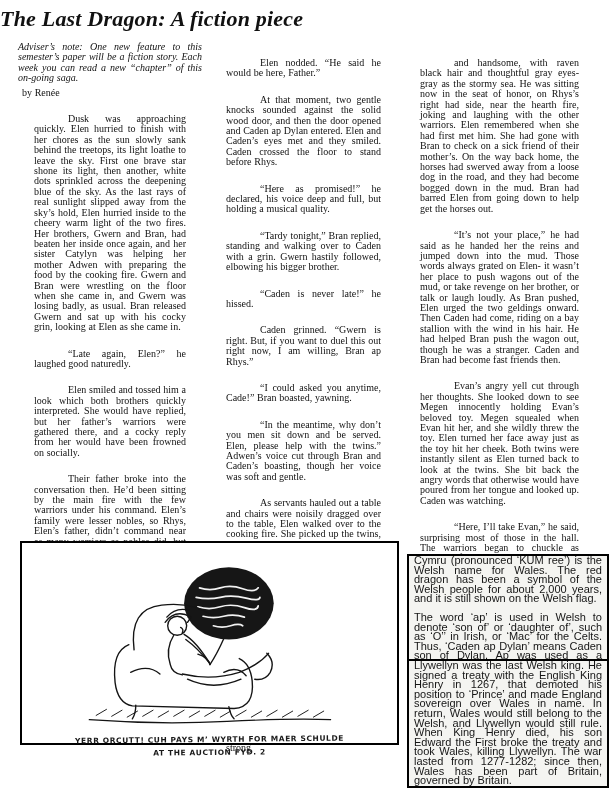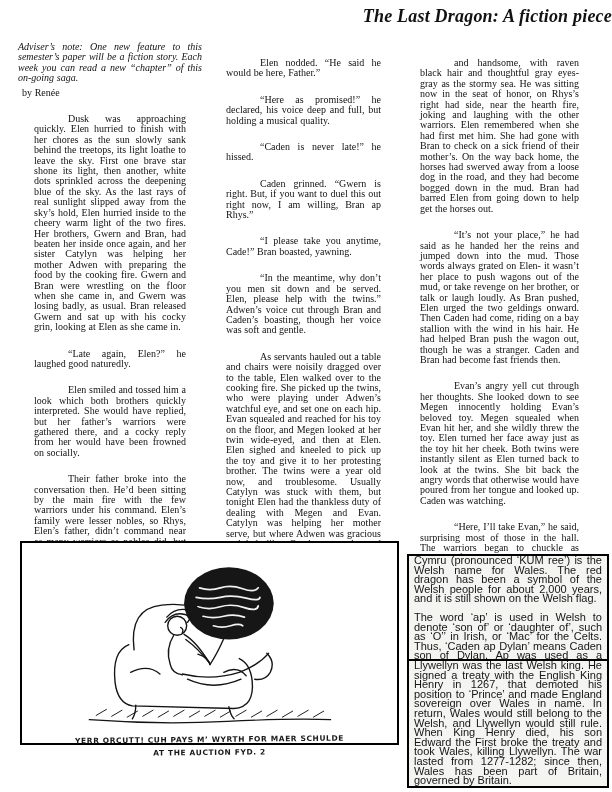--- a/index.html
+++ b/index.html
@@ -3,21 +3,21 @@
 <meta charset="utf-8">
 <style>
   html,body { margin:0; padding:0; background:#888; }
   .page {
     position:relative; width:612px; height:792px; margin:0 auto;
     background:#ffffff; overflow:hidden;
     font-family:"Liberation Serif", serif; color:#111;
   }
   .title {
     position:absolute; top:6px; left:0; width:612px;
-    text-align:right; font-size:18px; font-weight:bold; font-style:italic;
+    text-align:left; font-size:22px; font-weight:bold; font-style:italic;
     letter-spacing:0.2px;
   }
   .col {
     position:absolute; top:42px; font-size:10px; line-height:10.4px;
     text-align:justify; word-spacing:0.2px;
   }
   .col1 { left:18px;  width:184px; }
   .col2 { left:210px; width:187px; }
   .col3 { left:404px; width:191px; }
   .para { margin:16px; text-indent:34px; }
@@ -63,24 +63,26 @@
         <p class="para">“Late again, Elen?” he laughed good naturedly.</p>
         <p class="para">Elen smiled and tossed him a look which both brothers quickly interpreted. She would have replied, but her father’s warriors were gathered there, and a cocky reply from her would have been frowned on socially.</p>
         <p class="para">Their father broke into the conversation then. He’d been sitting by the main fire with the few warriors under his command. Elen’s family were lesser nobles, so Rhys, Elen’s father, didn’t command near as many warriors as nobles did, but Elen’s father was kind to his warriors, and they repaid him by being fierce fighters in battle. Rhys was respected for his dignity and wisdom, but that hadn’t gained him a higher rank.</p>
         <p class="para">“Is Caden joining our fire tonight?” Rhys asked.</p>
       </div>
   </div>
 
   <div class="col col2">
     <div>
         <p class="para">Elen nodded. “He said he would be here, Father.”</p>
+        <p class="para">At that moment, two gentle knocks sounded against the solid wood door, and then the door opened and Caden ap Dylan entered. Elen and Caden’s eyes met and they smiled. Caden crossed the floor to stand before Rhys.</p>
         <p class="para">“Here as promised!” he declared, his voice deep and full, but holding a musical quality.</p>
+        <p class="para">“Tardy tonight,” Bran replied, standing and walking over to Caden with a grin. Gwern hastily followed, elbowing his bigger brother.</p>
         <p class="para">“Caden is never late!” he hissed.</p>
         <p class="para">Caden grinned. “Gwern is right. But, if you want to duel this out right now, I am willing, Bran ap Rhys.”</p>
-        <p class="para">“I please take you anytime, Cade!” Bran boasted, yawning.</p>
+        <p class="para">“I could asked you anytime, Cade!” Bran boasted, yawning.</p>
         <p class="para">“In the meantime, why don’t you men sit down and be served. Elen, please help with the twins.” Adwen’s voice cut through Bran and Caden’s boasting, though her voice was soft and gentle.</p>
         <p class="para">As servants hauled out a table and chairs were noisily dragged over to the table, Elen walked over to the cooking fire. She picked up the twins, who were playing under Adwen’s watchful eye, and set one on each hip. Evan squealed and reached for his toy on the floor, and Megen looked at her twin wide-eyed, and then at Elen. Elen sighed and kneeled to pick up the toy and give it to her protesting brother. The twins were a year old now, and troublesome. Usually Catylyn was stuck with them, but tonight Elen had the thankless duty of dealing with Megen and Evan. Catylyn was helping her mother serve, but where Adwen was gracious and lady-like, Catylyn was shy and slightly clumsy- especially around Caden.</p>
         <p class="para">It was no wonder. Caden was strong</p>
       </div>
   </div>
 
   <div class="col col3">
     <div>
         <p class="para">and handsome, with raven black hair and thoughtful gray eyes- gray as the stormy sea. He was sitting now in the seat of honor, on Rhys’s right had side, near the hearth fire, joking and laughing with the other warriors. Elen remembered when she had first met him. She had gone with Bran to check on a sick friend of their mother’s. On the way back home, the horses had swerved away from a loose dog in the road, and they had become bogged down in the mud. Bran had barred Elen from going down to help get the horses out.</p>
         <p class="para">“It’s not your place,” he had said as he handed her the reins and jumped down into the mud. Those words always grated on Elen- it wasn’t her place to push wagons out of the mud, or take revenge on her brother, or talk or laugh loudly. As Bran pushed, Elen urged the two geldings onward. Then Caden had come, riding on a bay stallion with the wind in his hair. He had helped Bran push the wagon out, though he was a stranger. Caden and Bran had become fast friends then.</p>

